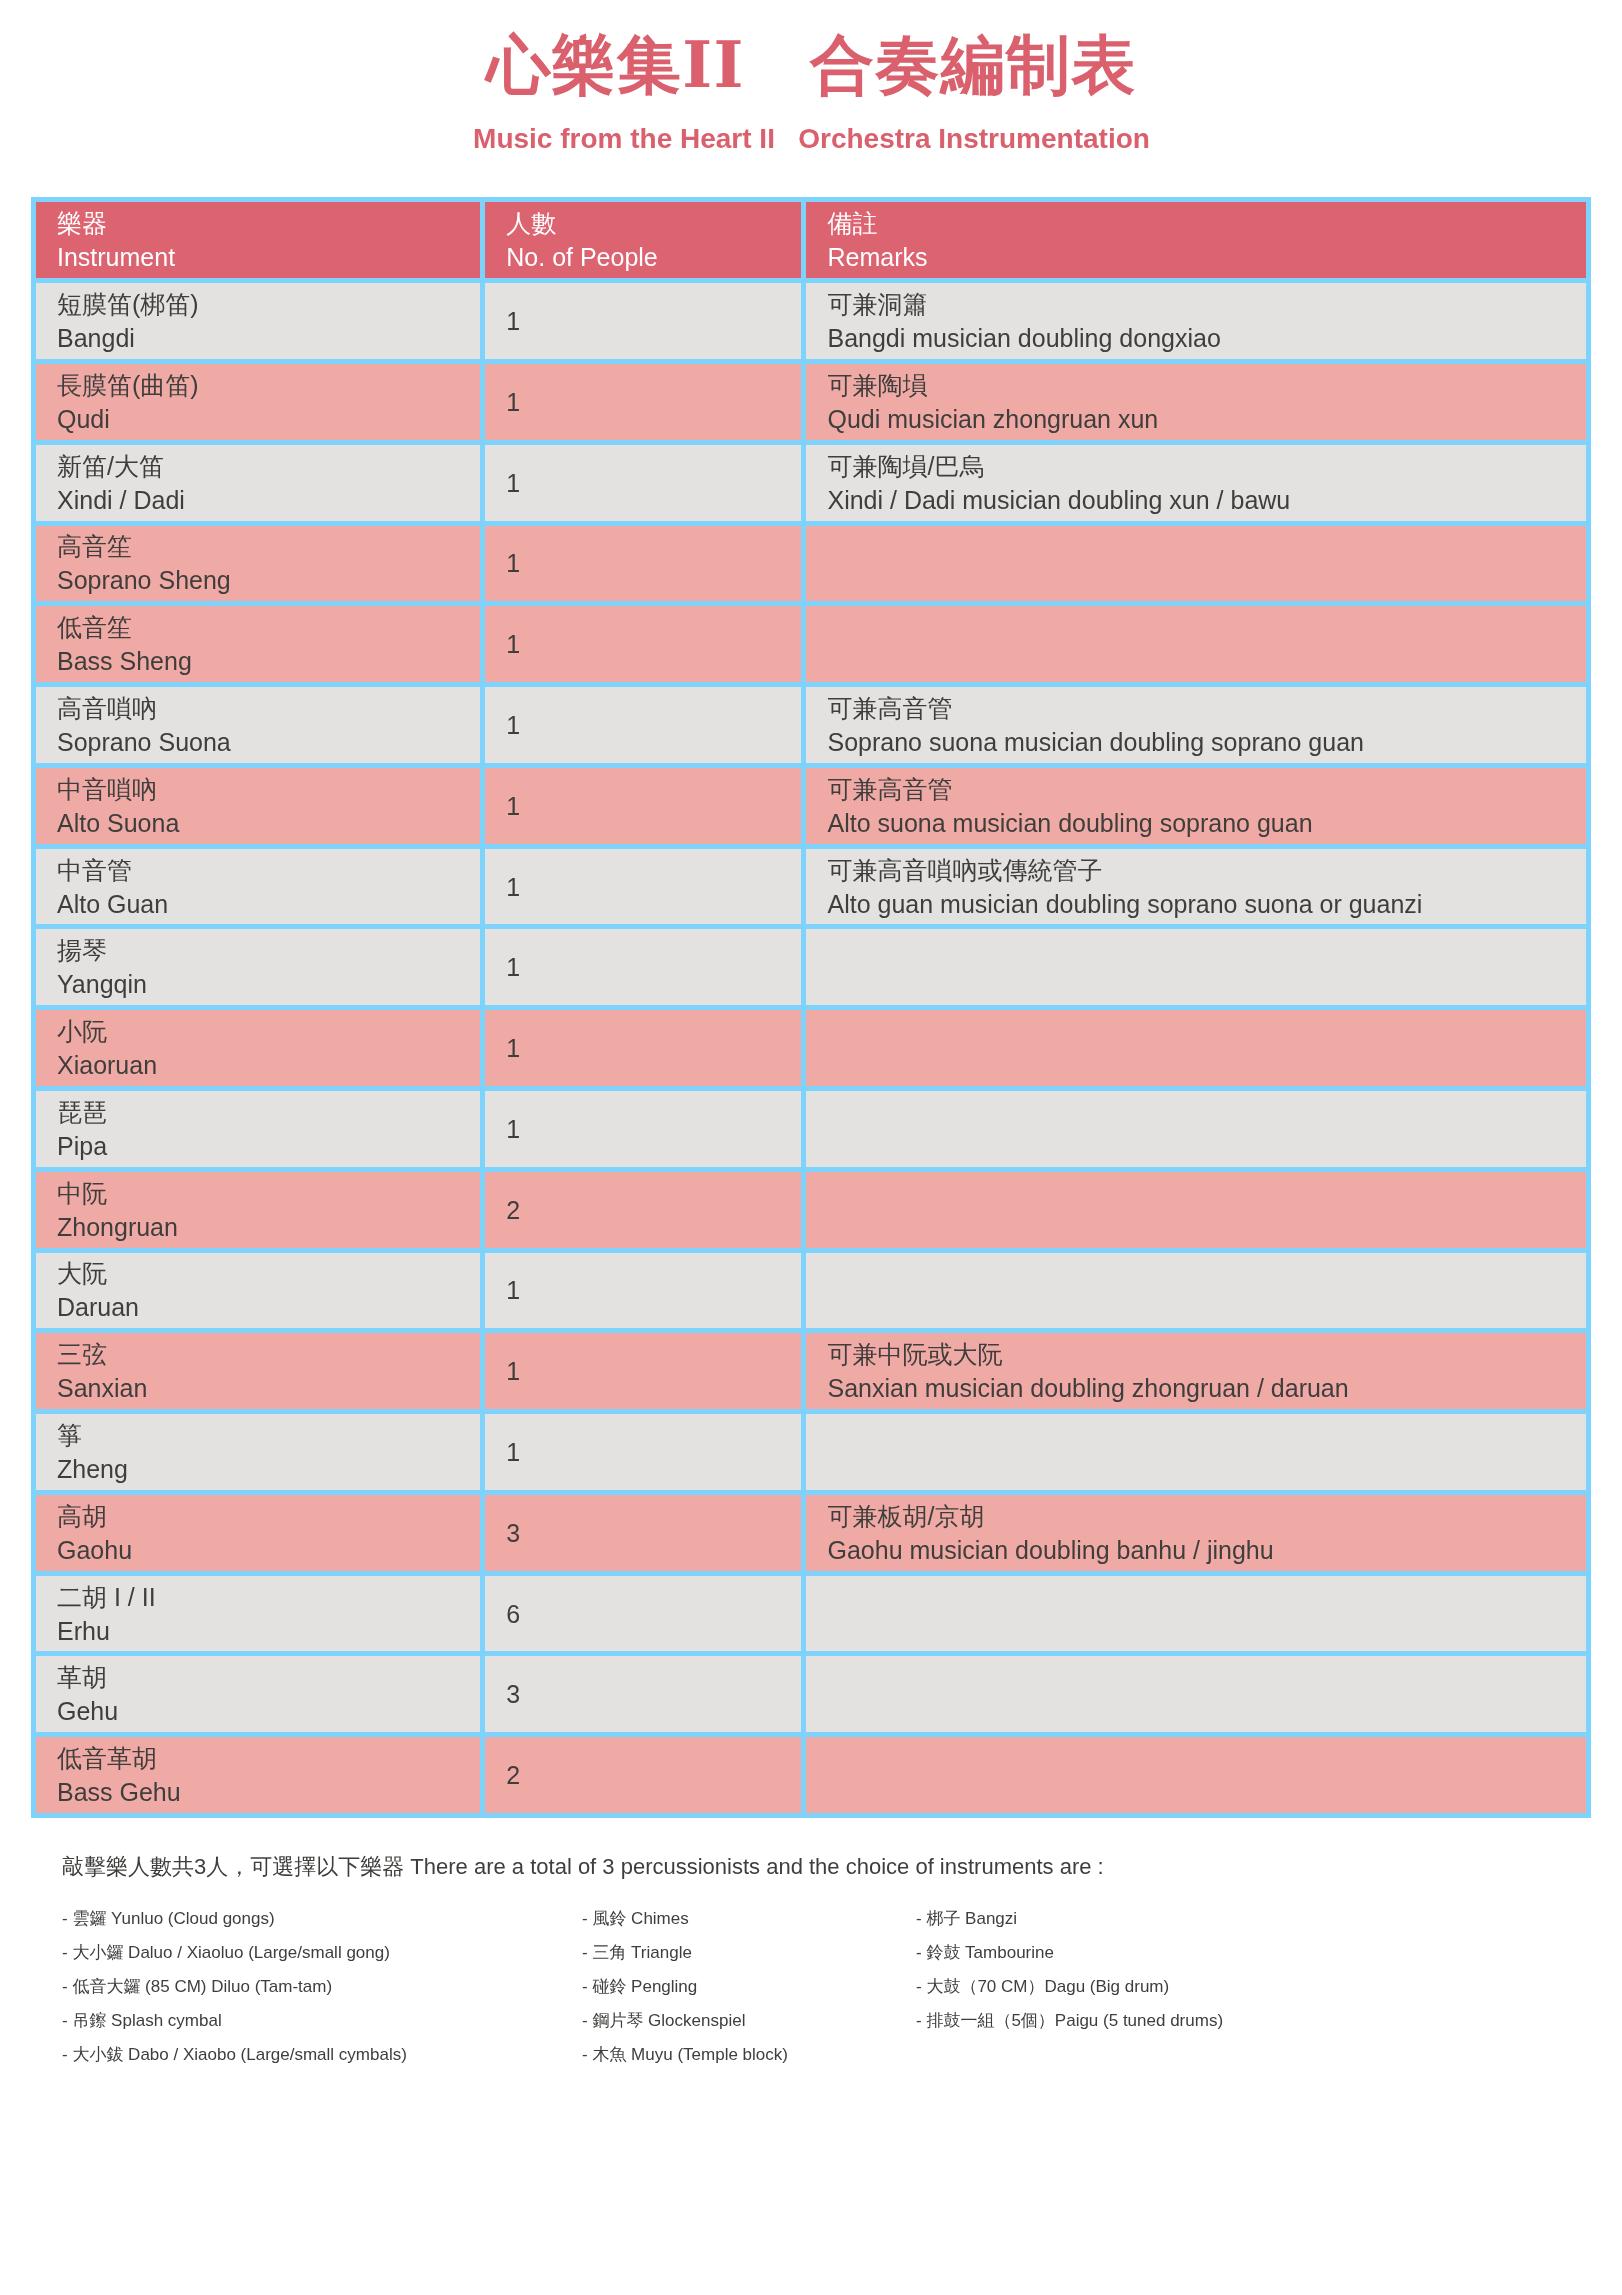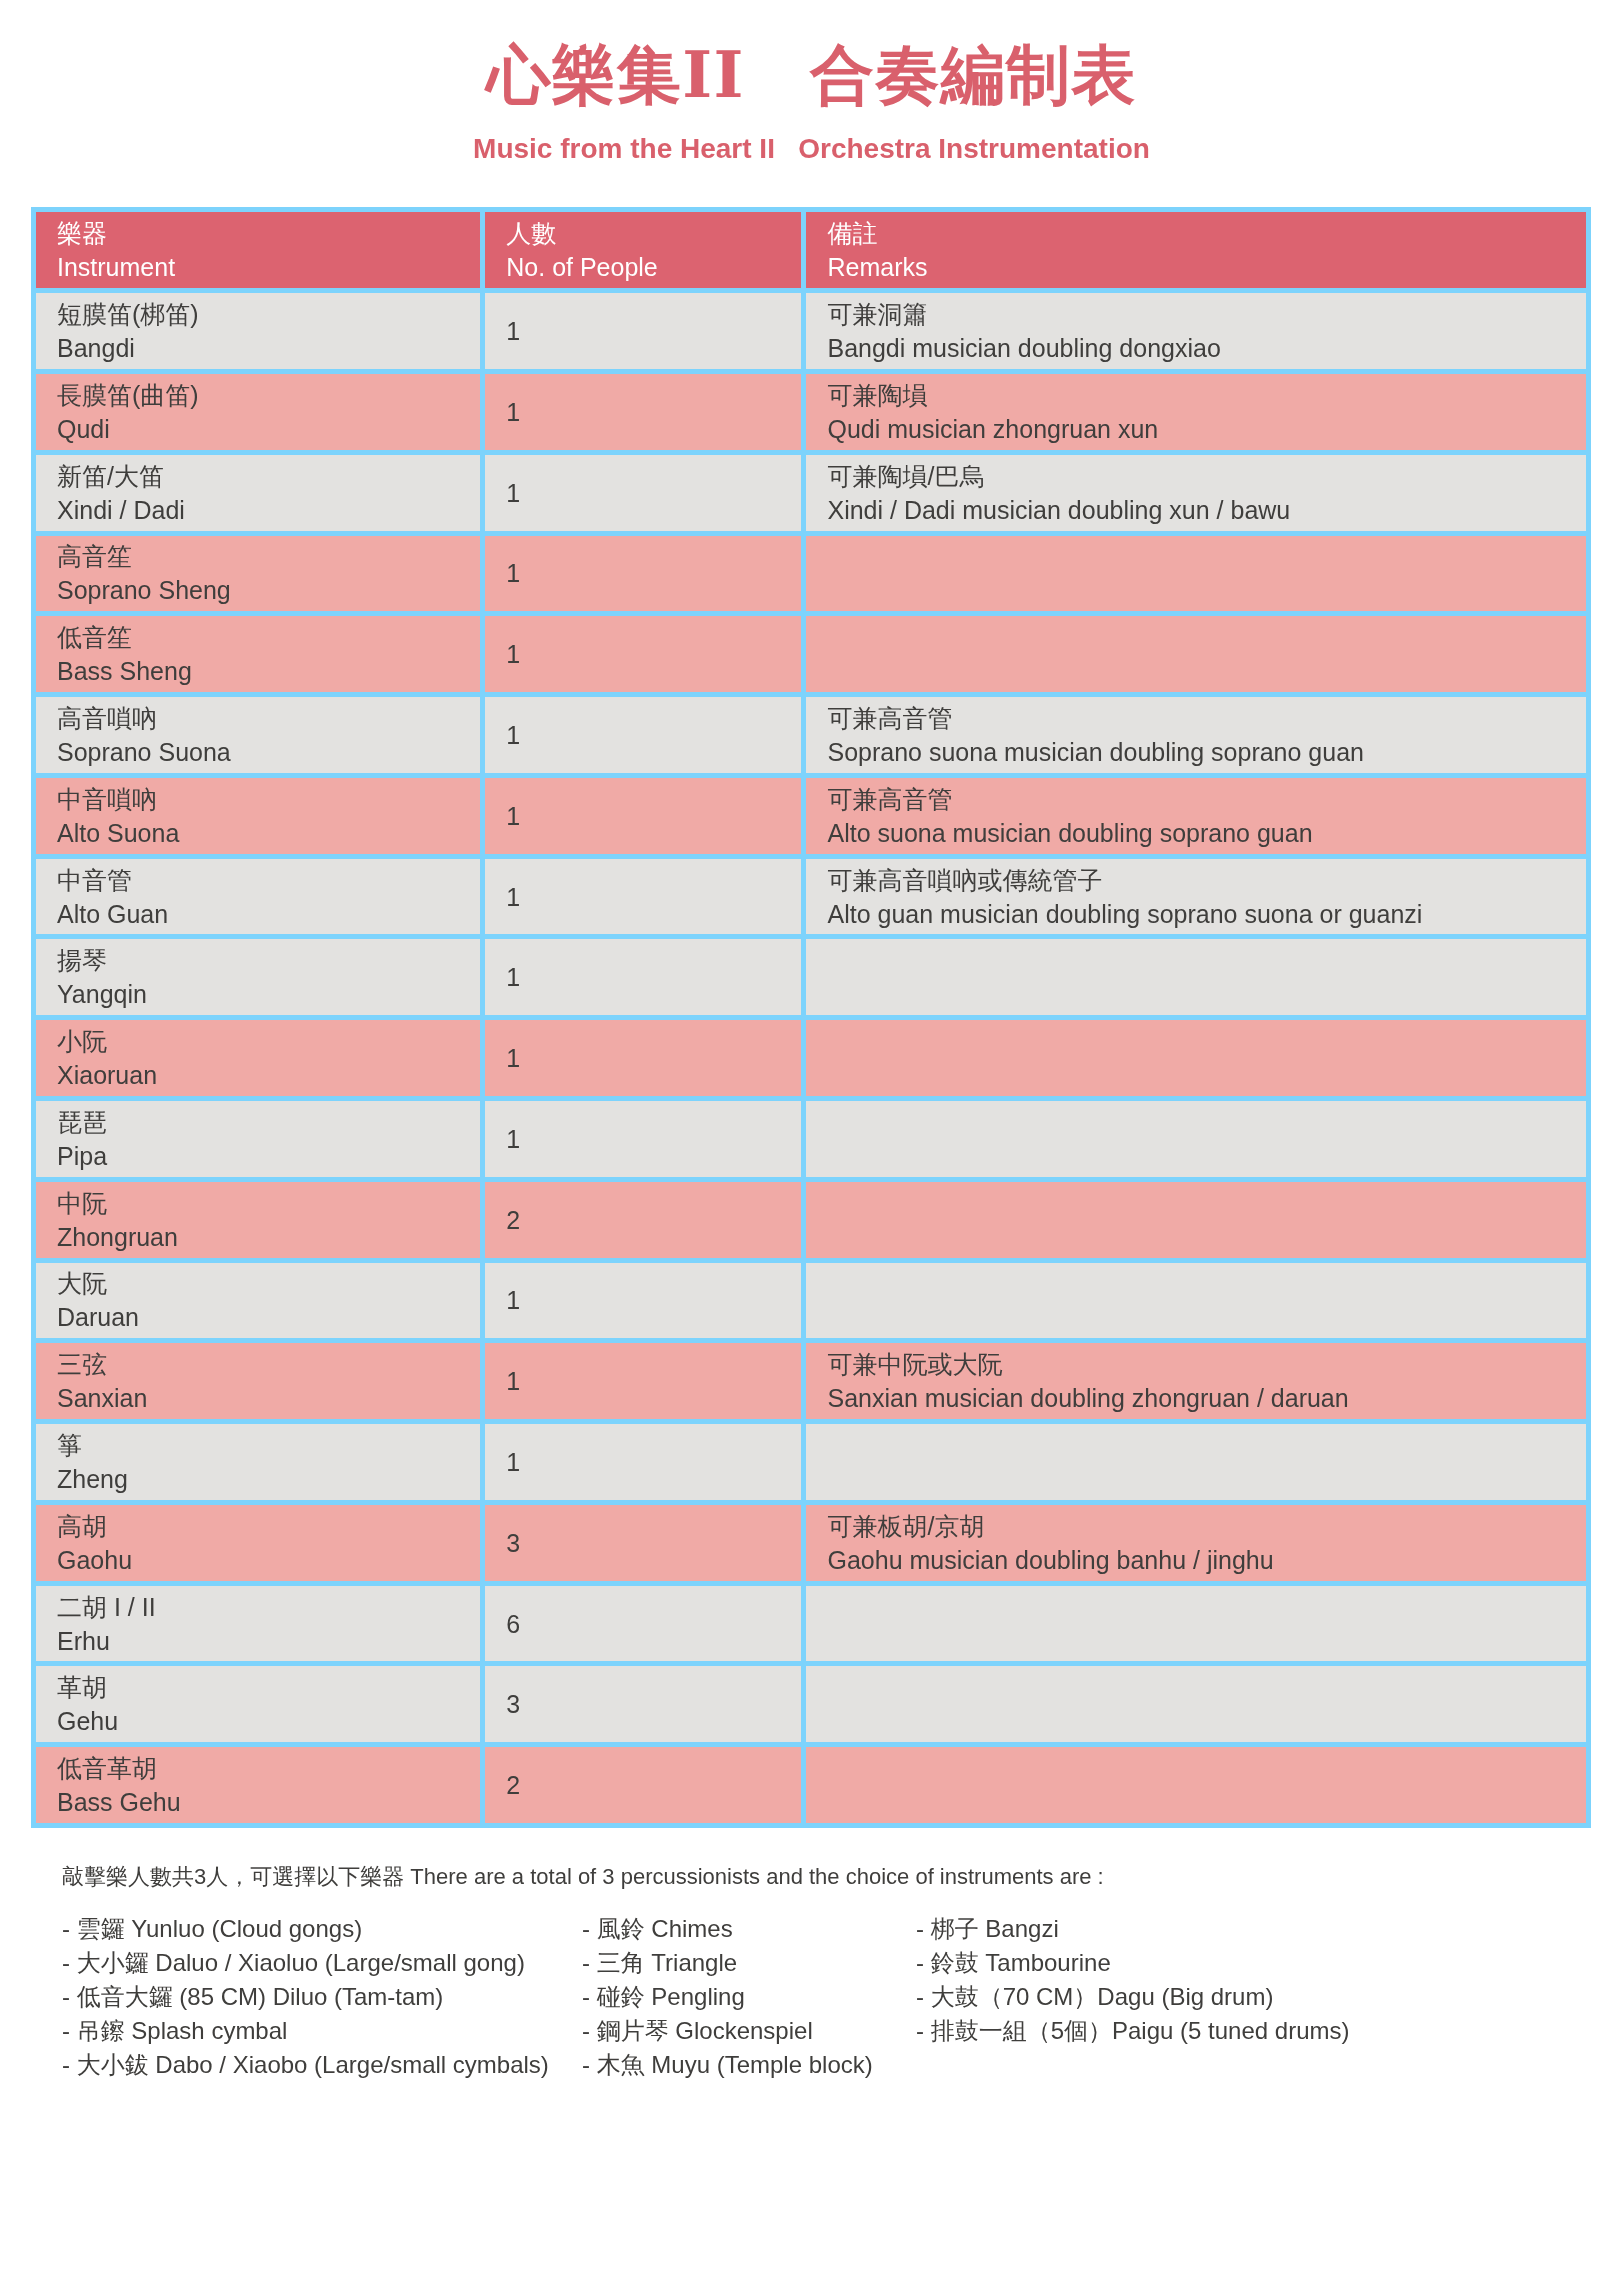--- a/index.html
+++ b/index.html
@@ -18,21 +18,21 @@
   }
   .page{
     position:relative;
     width:1623px;
     height:2295px;
     background:#ffffff;
     overflow:hidden;
   }
   
   .title-block{
-    padding-top:36px;
+    padding-top:26px;
     text-align:center;
   }
   .title-zh{
     font-size:64px;
     font-weight:bold;
     color:var(--title-red);
     line-height:77px;
     letter-spacing:1.3px;
     white-space:pre;
   }
@@ -96,21 +96,21 @@
   }
   .perc-columns{
     display:flex;
     margin-top:17px;
   }
   .perc-col{list-style:none;}
   .perc-col.col0{width:520px;}
   .perc-col.col1{width:334px;}
   .perc-col.col2{flex:1;}
   .perc-col li{
-    font-size:24px;
+    font-size:17px;
     line-height:34px;
     white-space:pre;
   }
 </style>
 </head>
 <body>
 
 <div class="page">
 
   <div class="title-block">

